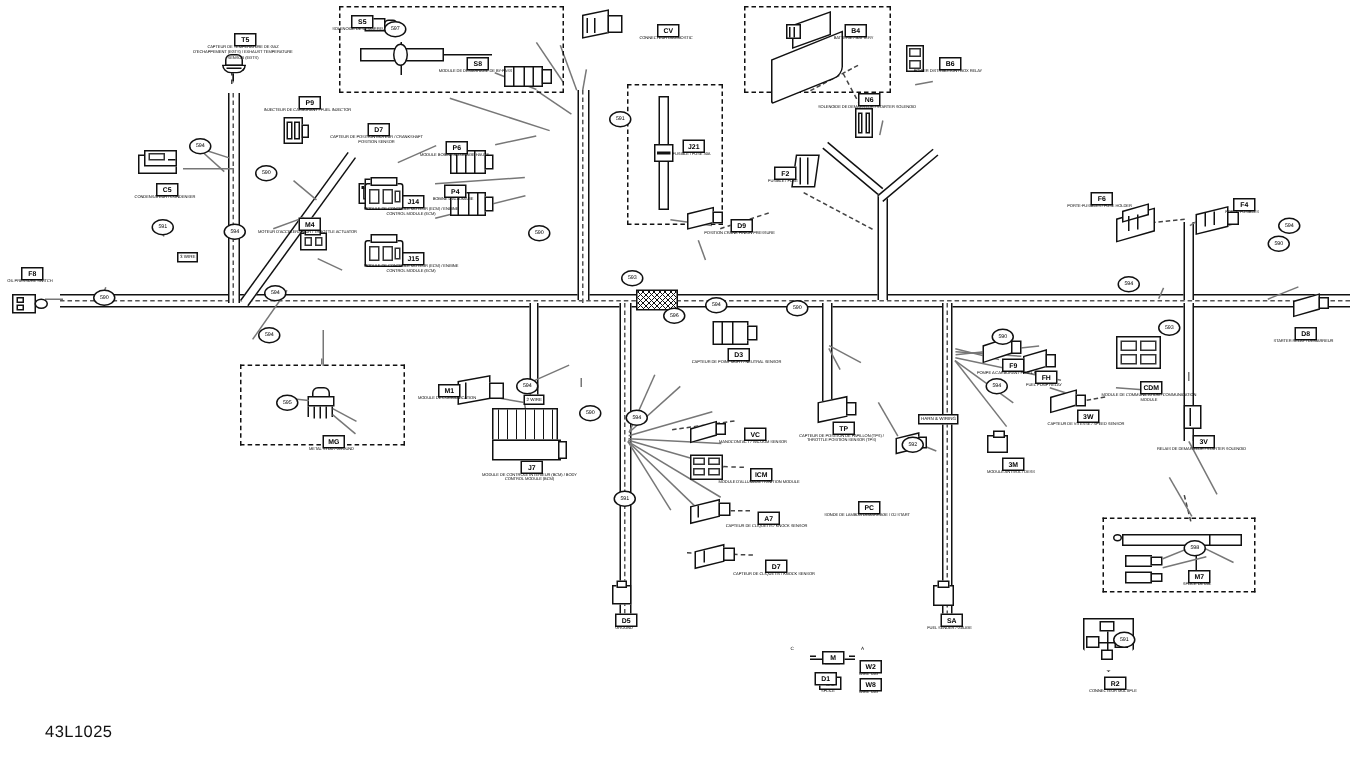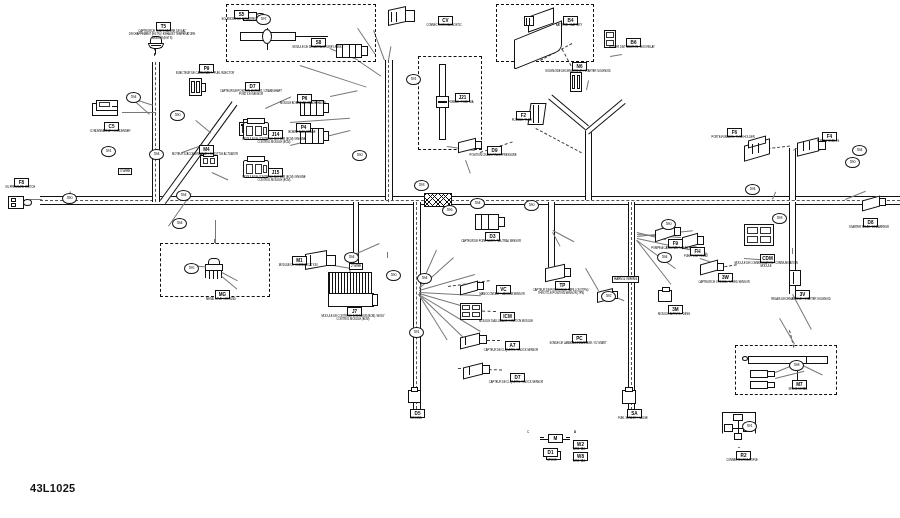--- a/index.html
+++ b/index.html
@@ -38,21 +38,21 @@
   .cx u{position:absolute;display:block;box-sizing:border-box;border:0.6px solid #333;background:#fff;}
   .cx b{position:absolute;display:block;background:#111;}
   .hatch{position:absolute;box-sizing:border-box;border:0.8px solid #111;
     background-image:
       repeating-linear-gradient(45deg,#111 0 0.6px,transparent 0.6px 2.6px),
       repeating-linear-gradient(-45deg,#111 0 0.6px,transparent 0.6px 2.6px);
     background-color:#fff;}
   .grid-conn{position:absolute;box-sizing:border-box;border:0.8px solid #111;background:#fff;
     background-image:repeating-linear-gradient(90deg,#111 0 0.6px,transparent 0.6px 3px);}
 
-  .partno{position:absolute;left:30px;top:482px;font-size:11px;color:#111;letter-spacing:0.3px;font-weight:bold;}
+  .partno{position:absolute;left:30px;top:482px;font-size:11px;color:#111;letter-spacing:0.3px;}
 </style>
 </head>
 <body>
 
 <div id="sheet">
 
   <div class="trunk" style="left:40px;top:196px;width:860px;height:7px;"></div>
   <div class="centerline" style="left:40px;top:199.5px;width:860px;"></div>
 
   <div class="vtrunk" style="left:152px;top:62px;width:6px;height:140px;"></div>

